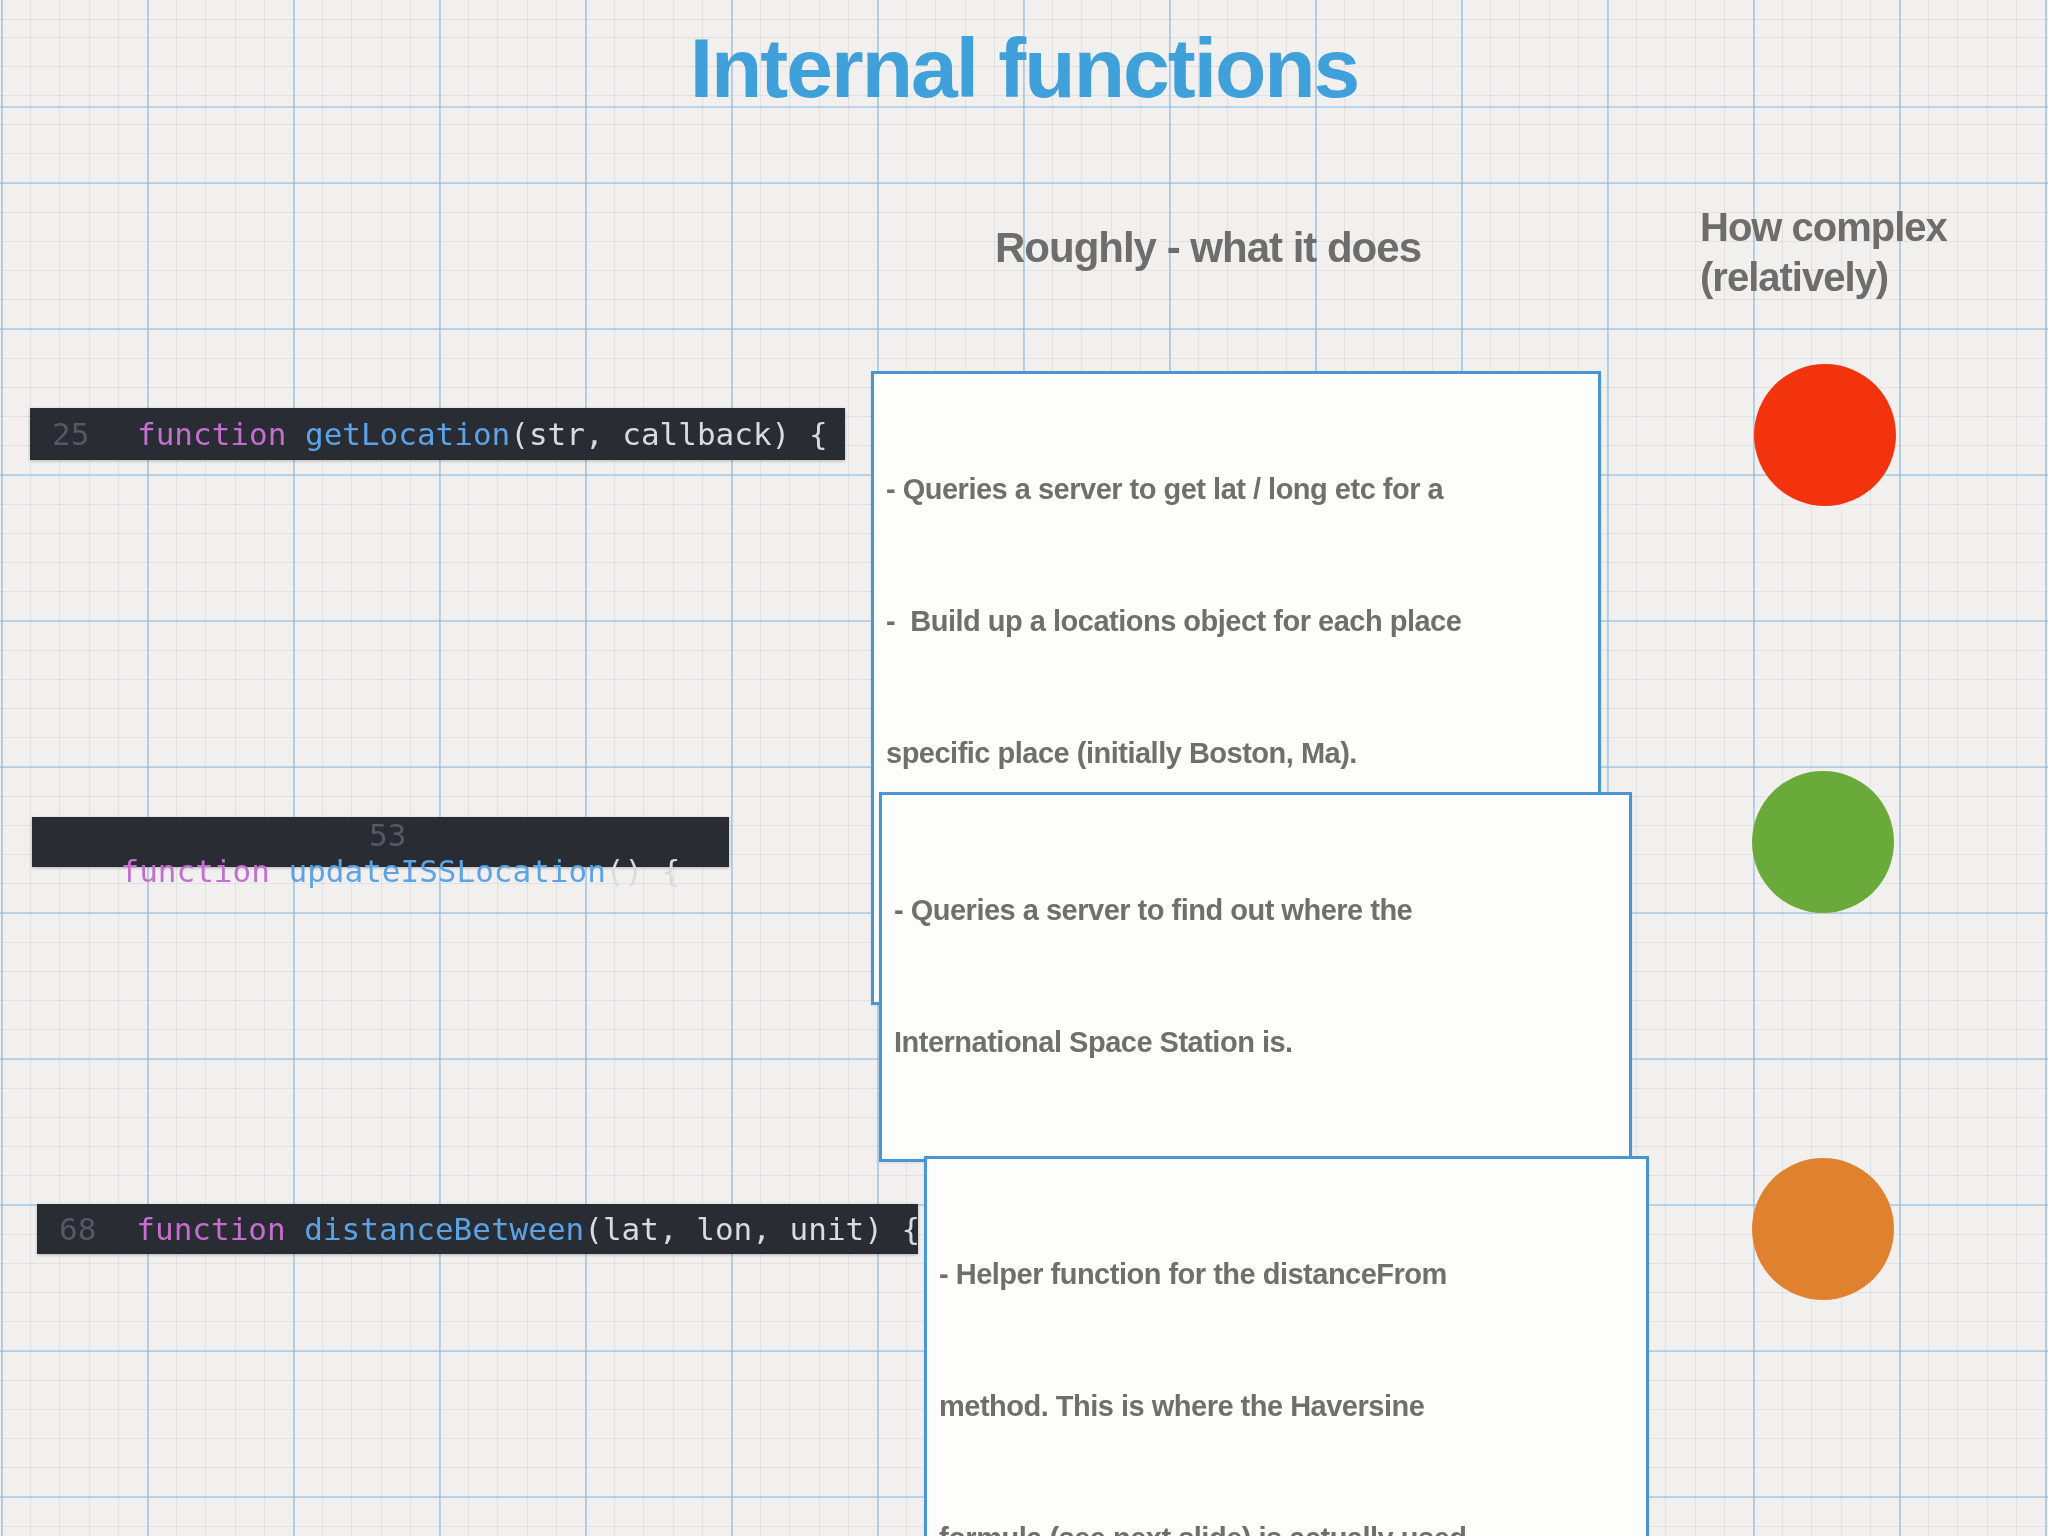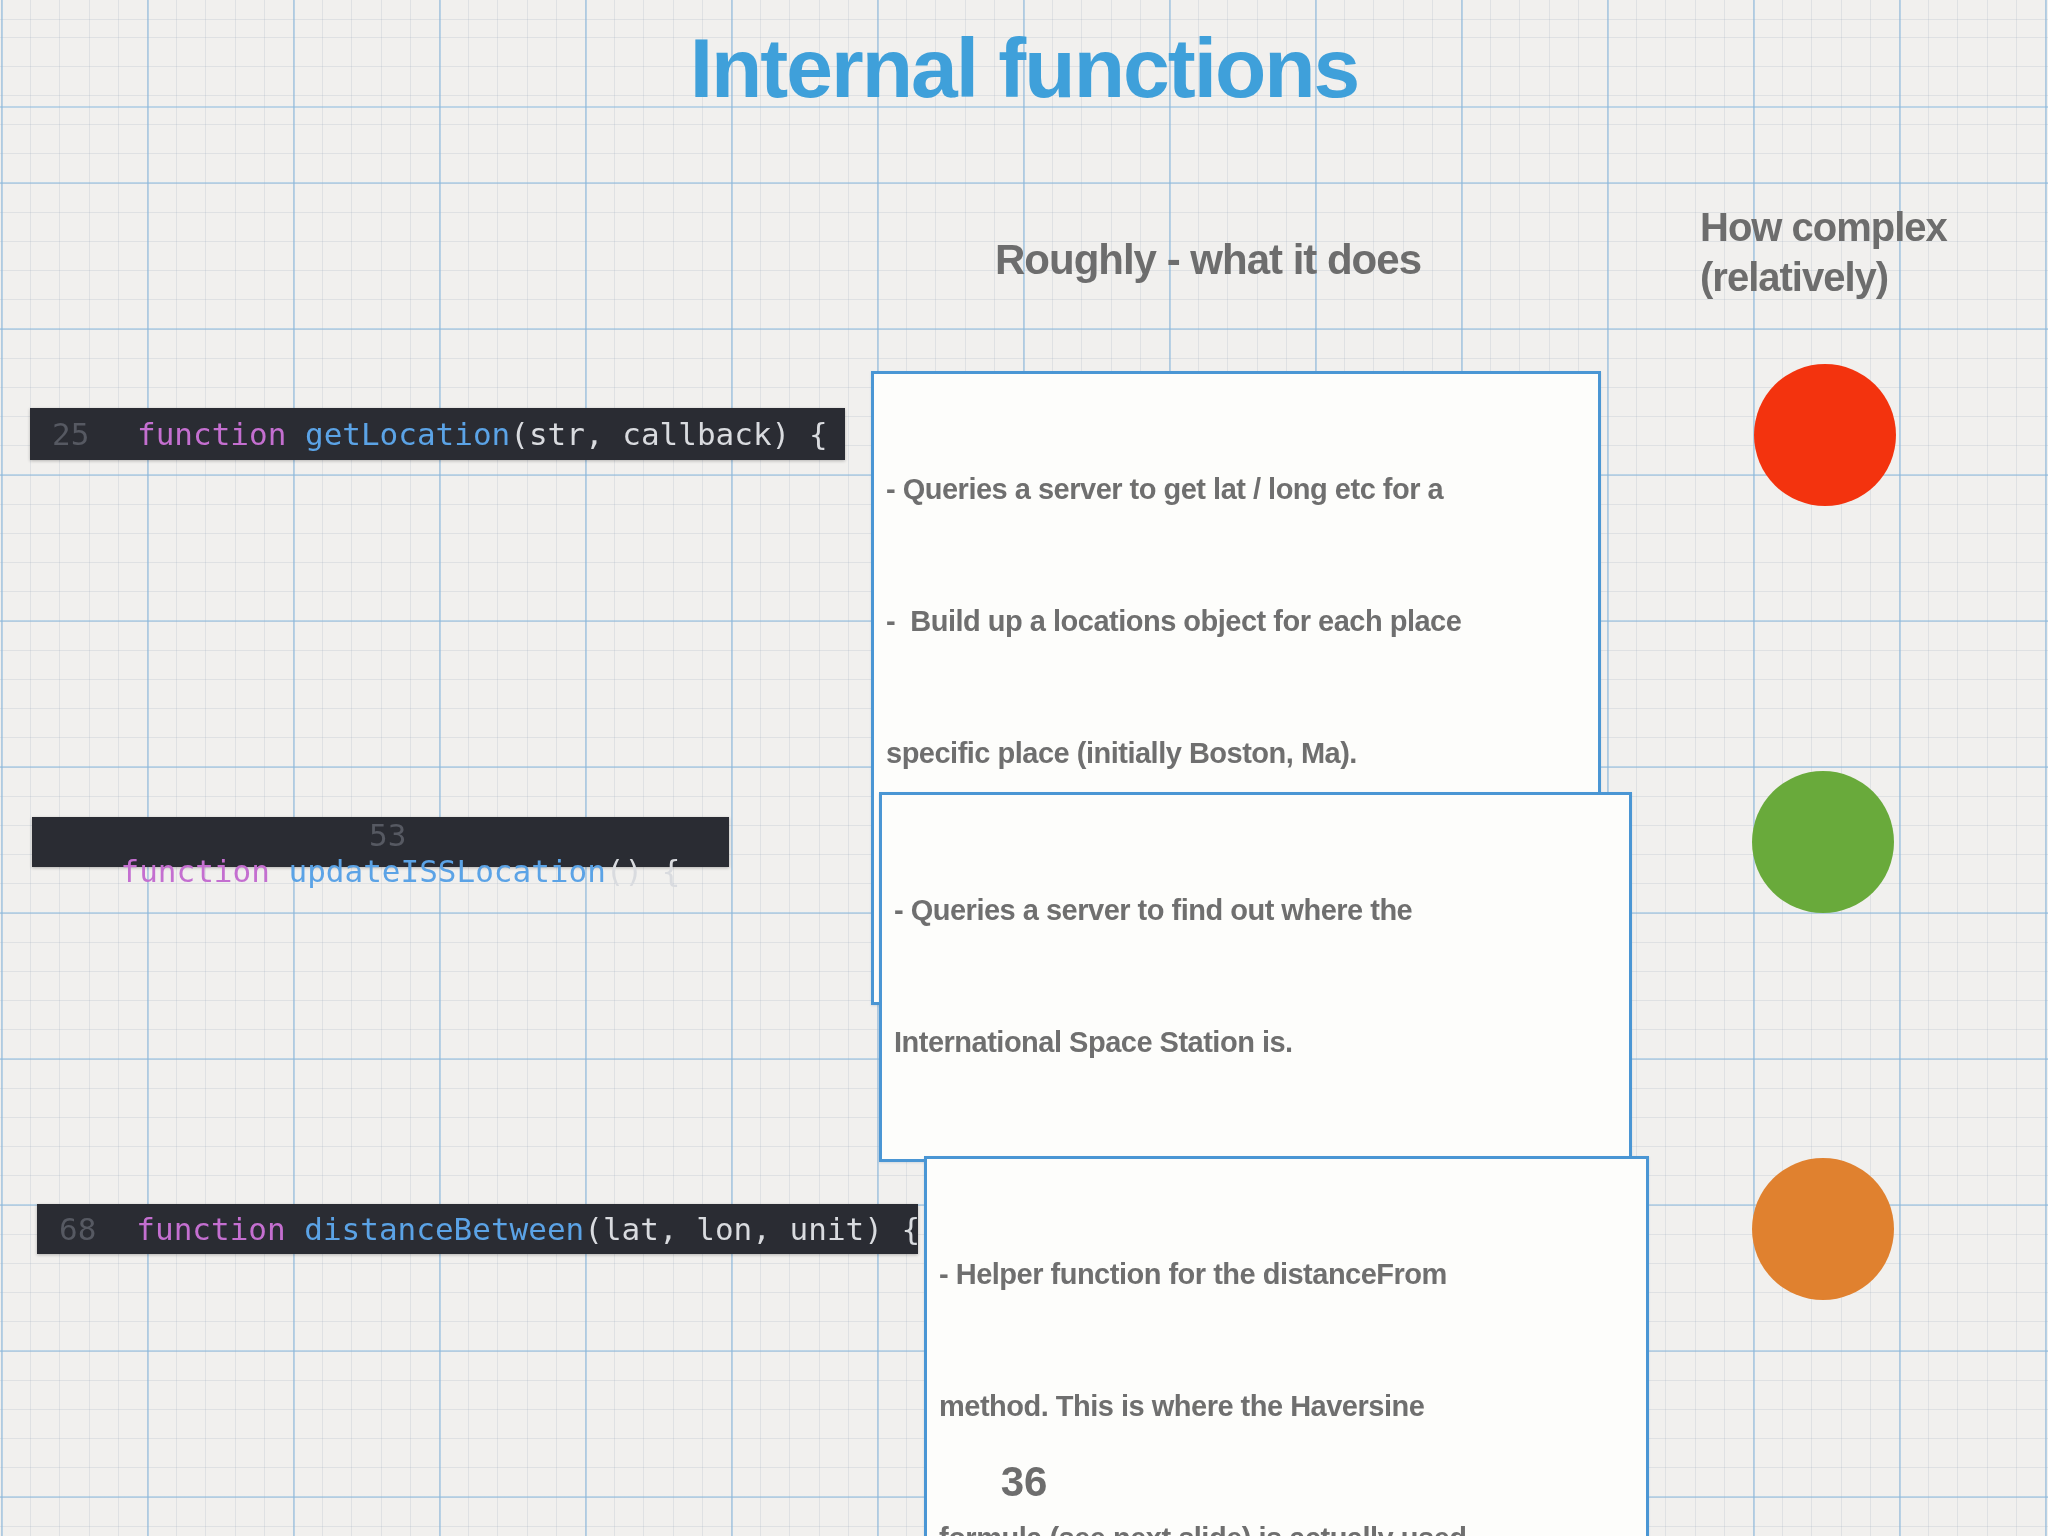--- a/index.html
+++ b/index.html
@@ -34,21 +34,20 @@
 
   .col-header {
     position: absolute;
     color: #6d6d6d;
     font-weight: bold;
     letter-spacing: -1px;
   }
   .col-header.what {
     left: 995px; top: 224px;
     font-size: 42px;
-    margin-top: 12px;
   }
   .col-header.complex {
     left: 1700px; top: 202px;
     font-size: 40px;
     line-height: 50px;
   }
 
   .code-bar {
     position: absolute;
     height: 52px;
@@ -156,15 +155,14 @@
   </div>
 
   <div class="desc-box box-3" style="border-color: rgb(74, 150, 212);">
     <div class="desc-line">- Helper function for the distanceFrom</div>
     <div class="desc-line">method. This is where the Haversine</div>
     <div class="desc-line">formula (see next slide) is actually used.</div>
   </div>
 
   <div class="dot dot-3" style="background-color: rgb(224, 129, 47);"></div>
 
-  <div class="page-number">36</div>
 
 </div>
 
 </body></html>

